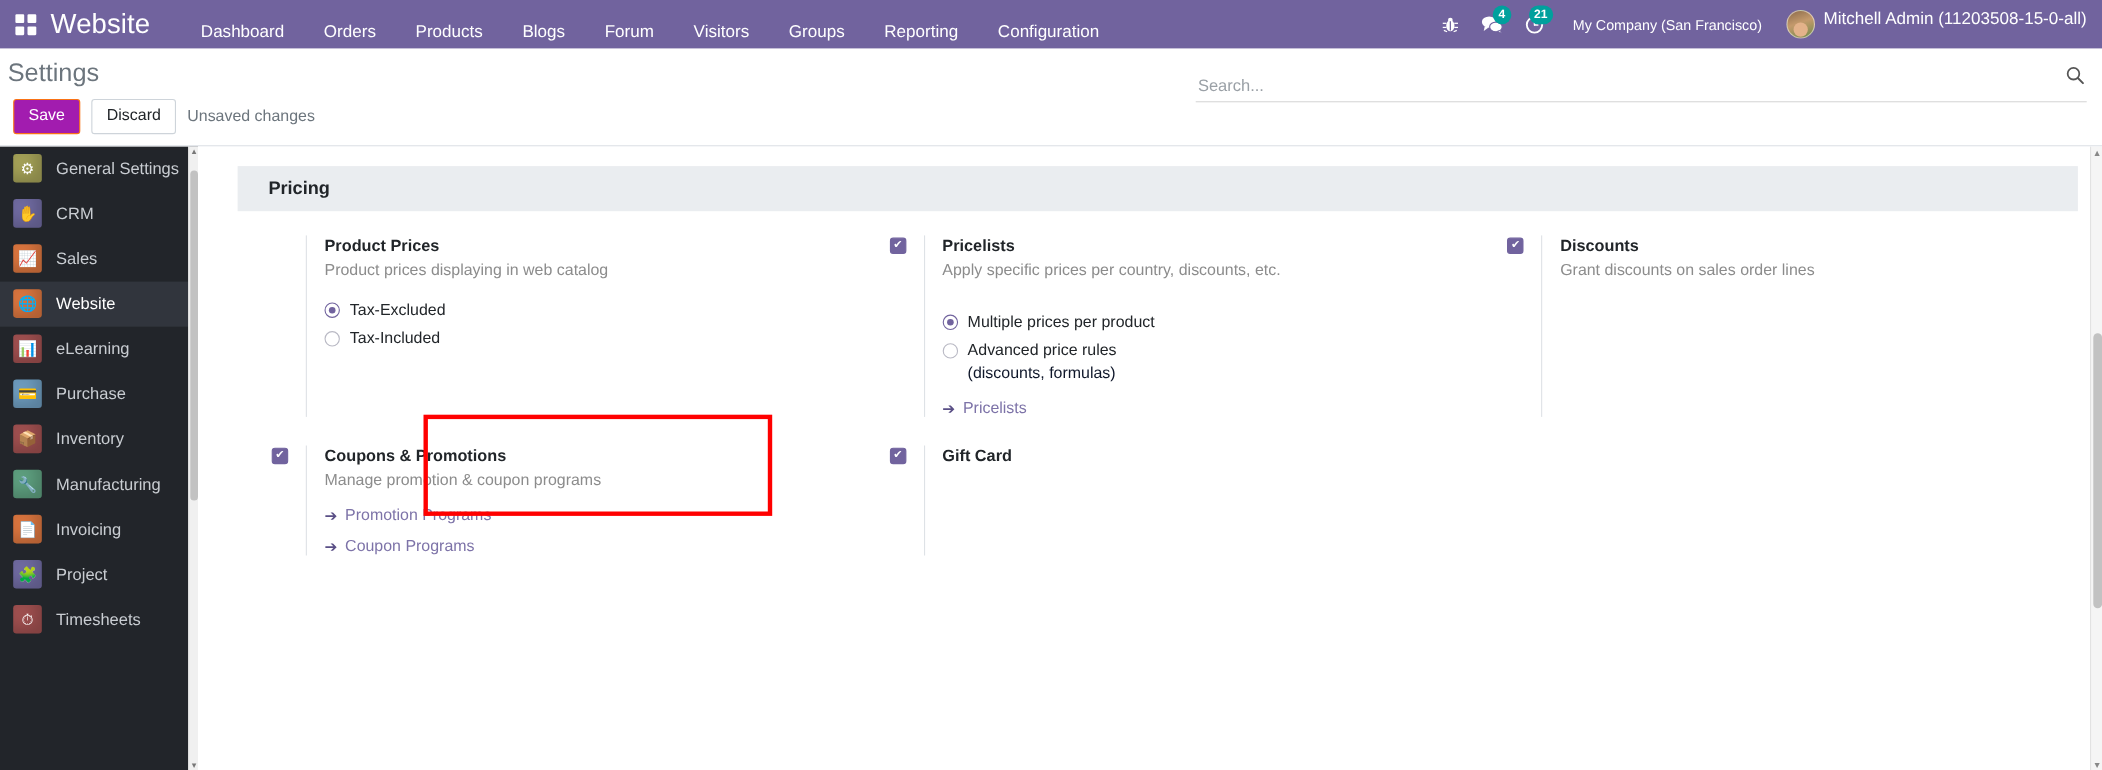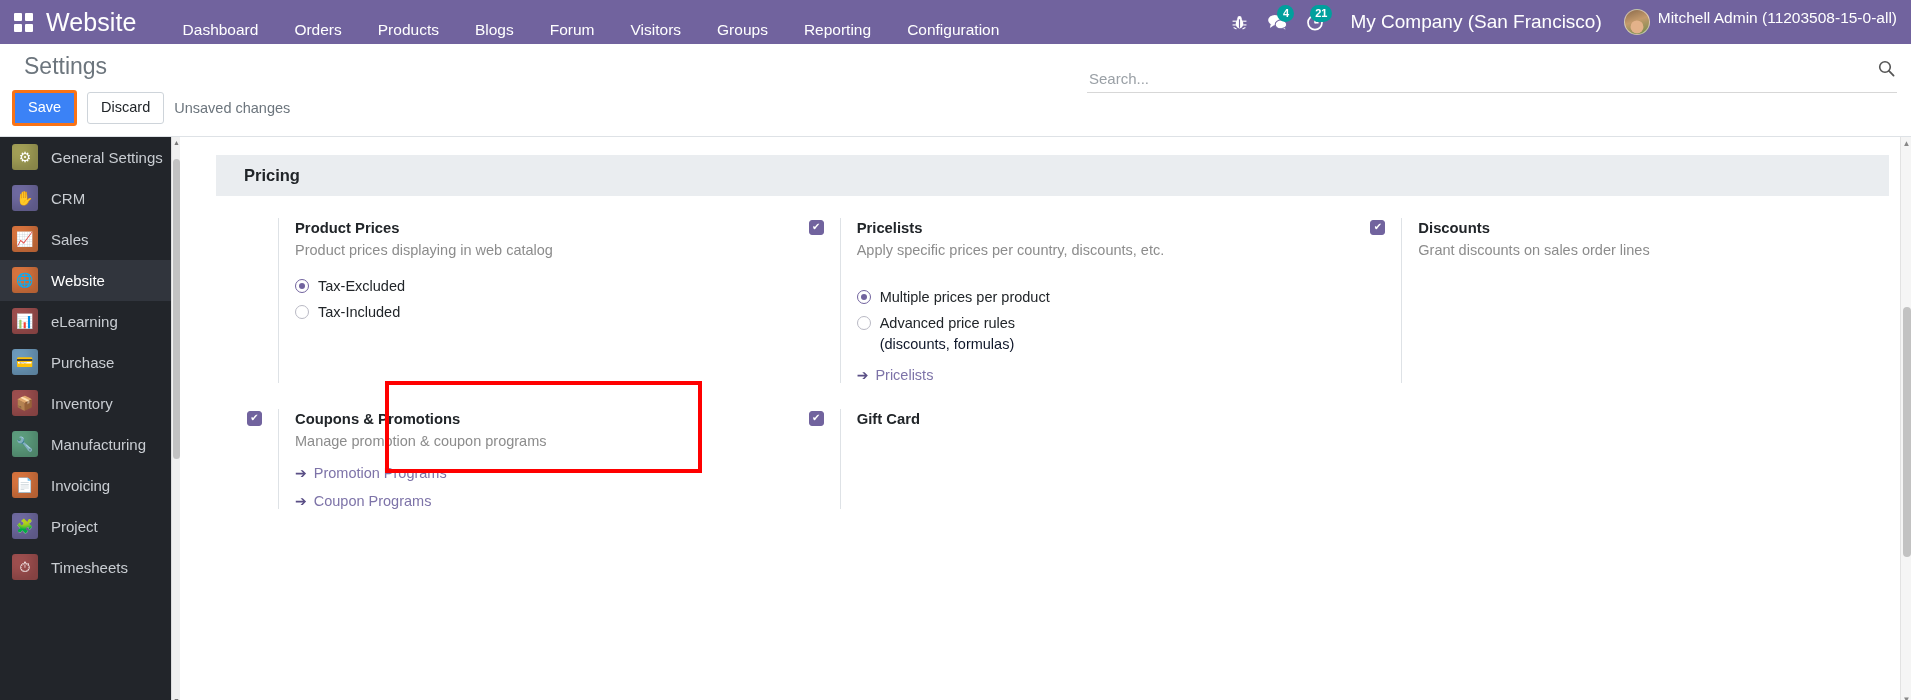--- a/index.html
+++ b/index.html
@@ -45,56 +45,56 @@
   .sysicon {
     width: 38px; height: 44px; display: flex; align-items: center; justify-content: center;
     position: relative; cursor: pointer;
   }
   .badge-count {
     position: absolute; top: 5px; right: 2px;
     background: #00a09d; color: #fff;
     font-size: 11px; font-weight: 700; line-height: 1;
     border-radius: 9px; padding: 3px 5px; min-width: 17px; text-align: center;
   }
-  #company-name { padding: 0 16px; font-size: 19px; white-space: nowrap; cursor: pointer; }
+  #company-name { padding: 0 16px; font-size: 13px; white-space: nowrap; cursor: pointer; }
   #user-menu { display: flex; align-items: flex-start; gap: 8px; padding-left: 6px; cursor: pointer; }
   #avatar {
     width: 26px; height: 26px; border-radius: 50%;
     background: linear-gradient(160deg,#8a6a4a 0%,#c49a6c 45%,#6f8a4a 100%);
     border: 1px solid rgba(255,255,255,.5);
     flex: 0 0 auto; overflow: hidden; position: relative;
   }
   #avatar::after {
     content:""; position:absolute; left:50%; top:54%;
     width:13px; height:13px; border-radius:50%;
     background:#e3b28a; transform:translate(-50%,-20%);
   }
   #user-name { font-size: 15.5px; white-space: nowrap; }
 
   
   #controlpanel { background:#ffffff; border-bottom:1px solid #dee2e6; position:relative; z-index:20; }
   #cp-row1 { display:flex; align-items:flex-start; padding: 9px 0 0 0; position:relative; }
-  #page-title { font-size: 23px; color:#6c757d; font-weight:400; padding-left:24px; }
+  #page-title { font-size: 23px; color:#6c757d; font-weight:400; padding-left:7px; }
   #searchbar {
     position:absolute; right: 14px; top: 8px;
     width: 810px; display:flex; align-items:center;
     border-bottom: 1px solid #d7d7d7; padding: 3px 2px 5px 2px;
   }
   #search-input {
     flex:1; border:none; outline:none; font-size:15px;
     color:#495057; background:transparent; font-family:"Liberation Sans", sans-serif;margin-top:15px;
   }
   #search-input::placeholder { color:#9aa0a6; }
   #search-icon { color:#5a5a5a; font-size:17px; padding-left:8px; cursor:pointer; }
   #cp-row2 { display:flex; align-items:center; gap:10px; padding: 10px 12px 10px 12px; }
   .btn {
     font-size:14.5px; border-radius:3px; padding:5px 13px;
     cursor:pointer; font-family:"Liberation Sans", sans-serif; line-height:1.35;
   }
-  #save-button { background:#3b82f6; color:#fff; border:3px solid #f97316; }
+  #save-button { background:#a21caf; color:#fff; border:1px solid #f97316; }
   #discard-button { background:#fff; color:#212529; border:1px solid #ced4da; }
   #unsaved-text { font-size:14.5px; color:#6c757d; }
 
   
   #workspace { display:flex; height: calc(700px - 44px - 87px); position:relative; }
 
   
   #sidebar {
     width: 180px; flex: 0 0 180px;
     background: #22252a;

